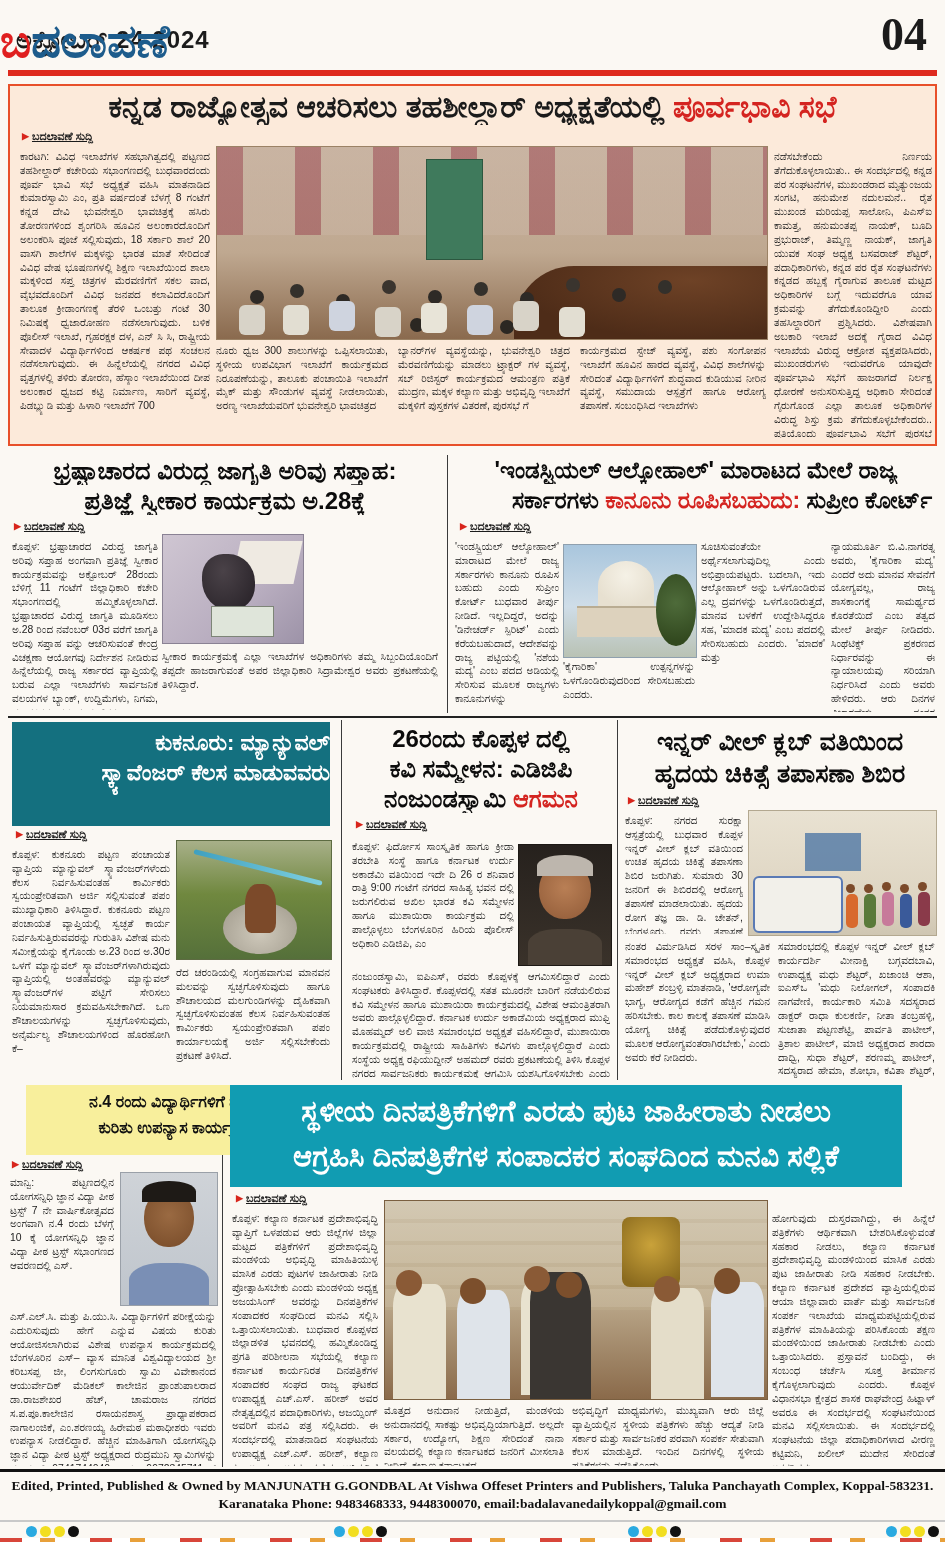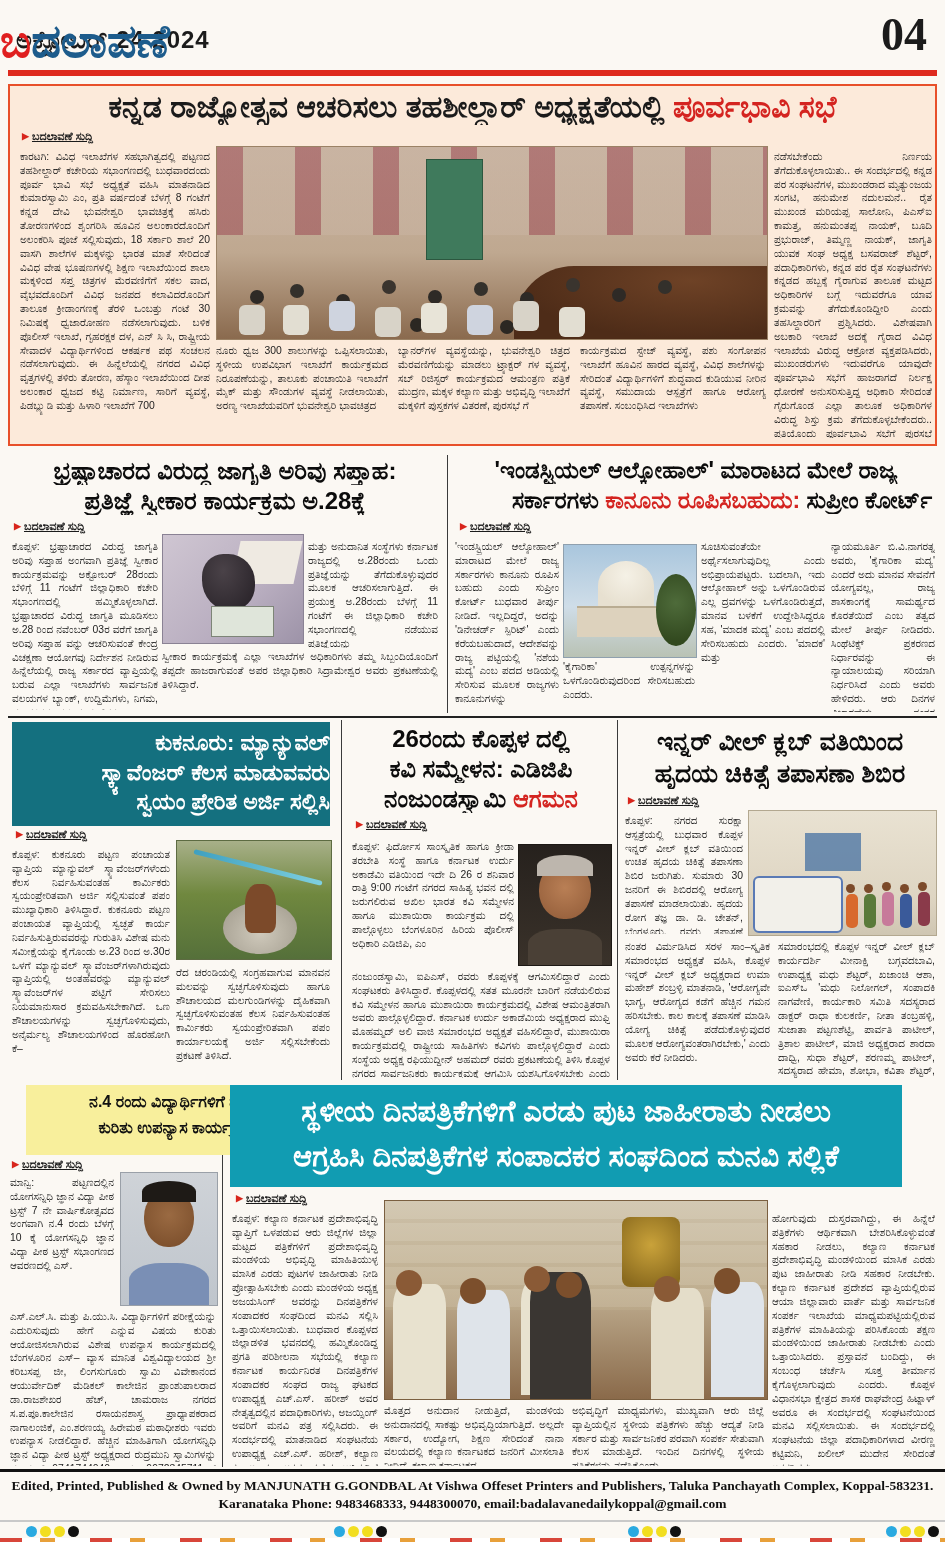--- a/index.html
+++ b/index.html
@@ -79,21 +79,20 @@
   <div class="abs byline" style="left:14px;top:520px;">
     <span class="tri">▶</span>
     <span class="bl-text">ಬದಲಾವಣೆ ಸುದ್ದಿ</span>
   </div>
   <div class="col" style="left:12px;top:540px;width:146px;height:170px;">ಕೊಪ್ಪಳ: ಭ್ರಷ್ಟಾಚಾರದ ವಿರುದ್ಧ ಜಾಗೃತಿ ಅರಿವು ಸಪ್ತಾಹ ಅಂಗವಾಗಿ ಪ್ರತಿಜ್ಞೆ ಸ್ವೀಕಾರ ಕಾರ್ಯಕ್ರಮವನ್ನು ಅಕ್ಟೋಬರ್ 28ರಂದು ಬೆಳಿಗ್ಗೆ 11 ಗಂಟೆಗೆ ಜಿಲ್ಲಾಧಿಕಾರಿ ಕಚೇರಿ ಸಭಾಂಗಣದಲ್ಲಿ ಹಮ್ಮಿಕೊಳ್ಳಲಾಗಿದೆ. ಭ್ರಷ್ಟಾಚಾರದ ವಿರುದ್ಧ ಜಾಗೃತಿ ಮೂಡಿಸಲು ಅ.28 ರಿಂದ ನವೆಂಬರ್ 03ರ ವರೆಗೆ ಜಾಗೃತಿ ಅರಿವು ಸಪ್ತಾಹ ವನ್ನು ಆಚರಿಸುವಂತೆ ಕೇಂದ್ರ ವಿಚಕ್ಷಣಾ ಆಯೋಗವು ನಿರ್ದೇಶನ ನೀಡಿರುವ ಹಿನ್ನೆಲೆಯಲ್ಲಿ ರಾಜ್ಯ ಸರ್ಕಾರದ ವ್ಯಾಪ್ತಿಯಲ್ಲಿ ಬರುವ ಎಲ್ಲಾ ಇಲಾಖೆಗಳು ಸಾರ್ವಜನಿಕ ವಲಯಗಳ ಬ್ಯಾಂಕ್, ಉದ್ದಿಮೆಗಳು, ನಿಗಮ, ಮಂಡಳಿಗಳು, ಸ್ಥಳೀಯ ಸಂಸ್ಥೆಗಳು</div>
   <div class="photo" style="left:162px;top:534px;width:140px;height:108px;background:linear-gradient(135deg,#cfc6d2 0%,#b9aec0 60%,#9d93a8 100%);border:1px solid #8a8294;">
     <div style="position:absolute;right:4%;top:6%;width:44%;height:40%;background:#efeae2;transform:skewX(-12deg);"></div>
     <div style="position:absolute;left:28%;top:18%;width:38%;height:52%;background:radial-gradient(ellipse at 40% 30%,#4a4248 0%,#2c262c 80%);border-radius:40% 50% 45% 55%;"></div>
     <div style="position:absolute;left:34%;bottom:6%;width:44%;height:26%;background:#dfe5da;border:1px solid #7d8577;"></div>
   </div>
-  <div class="col" style="left:308px;top:540px;width:130px;height:108px;">ಮತ್ತು ಅನುದಾನಿತ ಸಂಸ್ಥೆಗಳು ಕರ್ನಾಟಕ ರಾಜ್ಯದಲ್ಲಿ ಅ.28ರಂದು ಒಂದು ಪ್ರತಿಜ್ಞೆಯನ್ನು ತೆಗೆದುಕೊಳ್ಳುವುದರ ಮೂಲಕ ಆಚರಿಸಲಾಗುತ್ತಿದೆ. ಈ ಪ್ರಯುಕ್ತ ಅ.28ರಂದು ಬೆಳಗ್ಗೆ 11 ಗಂಟೆಗೆ ಈ ಜಿಲ್ಲಾಧಿಕಾರಿ ಕಚೇರಿ ಸಭಾಂಗಣದಲ್ಲಿ ನಡೆಯುವ ಪ್ರತಿಜ್ಞೆಯನ್ನು</div>
   <div class="col" style="left:162px;top:650px;width:276px;height:60px;">ಸ್ವೀಕಾರ ಕಾರ್ಯಕ್ರಮಕ್ಕೆ ಎಲ್ಲಾ ಇಲಾಖೆಗಳ ಅಧಿಕಾರಿಗಳು ತಮ್ಮ ಸಿಬ್ಬಂದಿಯೊಂದಿಗೆ ತಪ್ಪದೇ ಹಾಜರಾಗುವಂತೆ ಅಪರ ಜಿಲ್ಲಾಧಿಕಾರಿ ಸಿದ್ರಾಮೇಶ್ವರ ಅವರು ಪ್ರಕಟಣೆಯಲ್ಲಿ ತಿಳಿಸಿದ್ದಾರೆ.</div>
 
   <div class="h2line" style="left:455px;top:456px;width:482px;font-size:23px;">'ಇಂಡಸ್ಟ್ರಿಯಲ್ ಆಲ್ಕೋಹಾಲ್' ಮಾರಾಟದ ಮೇಲೆ ರಾಜ್ಯ</div>
   <div class="h2line" style="left:481px;top:486px;width:482px;font-size:23px;"><span>ಸರ್ಕಾರಗಳು </span><span class="hl-red">ಕಾನೂನು ರೂಪಿಸಬಹುದು:</span><span> ಸುಪ್ರೀಂ ಕೋರ್ಟ್</span></div>
   <div class="abs byline" style="left:460px;top:520px;">
     <span class="tri">▶</span>
     <span class="bl-text">ಬದಲಾವಣೆ ಸುದ್ದಿ</span>
   </div>
   <div class="col" style="left:455px;top:540px;width:104px;height:172px;">'ಇಂಡಸ್ಟ್ರಿಯಲ್ ಆಲ್ಕೋಹಾಲ್' ಮಾರಾಟದ ಮೇಲೆ ರಾಜ್ಯ ಸರ್ಕಾರಗಳು ಕಾನೂನು ರೂಪಿಸ ಬಹುದು ಎಂದು ಸುಪ್ರೀಂ ಕೋರ್ಟ್ ಬುಧವಾರ ತೀರ್ಪು ನೀಡಿದೆ. ಇಲ್ಲದಿದ್ದರೆ, ಅದನ್ನು 'ಡಿನೇಚರ್ಡ್ ಸ್ಪಿರಿಟ್' ಎಂದು ಕರೆಯಬಹುದಾದೆ, ಆದೇಶವನ್ನು ರಾಜ್ಯ ಪಟ್ಟಿಯಲ್ಲಿ 'ನಶೆಯ ಮದ್ಯ' ಎಂಬ ಪದದ ಅಡಿಯಲ್ಲಿ ಸೇರಿಸುವ ಮೂಲಕ ರಾಜ್ಯಗಳು ಕಾನೂನುಗಳನ್ನು</div>
   <div class="photo" style="left:563px;top:544px;width:132px;height:112px;background:linear-gradient(180deg,#a9c6dd 0%,#cfdde8 55%,#b9c2b4 100%);border:1px solid #8fa0ae;">
@@ -106,21 +105,20 @@
   <div class="col" style="left:831px;top:540px;width:104px;height:172px;">ನ್ಯಾಯಮೂರ್ತಿ ಬಿ.ವಿ.ನಾಗರತ್ನ ಅವರು, 'ಕೈಗಾರಿಕಾ ಮದ್ಯ' ಎಂದರೆ ಅದು ಮಾನವ ಸೇವನೆಗೆ ಯೋಗ್ಯವಲ್ಲ, ರಾಜ್ಯ ಶಾಸಕಾಂಗಕ್ಕೆ ಸಾಮರ್ಥ್ಯದ ಕೊರತೆಯಿದೆ ಎಂಬ ತತ್ವದ ಮೇಲೆ ತೀರ್ಪು ನೀಡಿದರು. ಸಿಂಥೆಟಿಕ್ಸ್ ಪ್ರಕರಣದ ನಿರ್ಧಾರವನ್ನು ಈ ನ್ಯಾಯಾಲಯವು ಸರಿಯಾಗಿ ನಿರ್ಧರಿಸಿದೆ ಎಂದು ಅವರು ಹೇಳಿದರು. ಆರು ದಿನಗಳ ವಿಚಾರಣೆಯ ನಂತರ ಏಪ್ರಿಲ್‌ನಲ್ಲಿ ತೀರ್ಪನ್ನು ಕಾಯ್ದಿರಿಸಲಾಗಿತ್ತು. 'ಕೈಗಾರಿಕಾ ಮದ್ಯ'ವನ್ನು ನಿಯಂತ್ರಿಸುವ ಅಧಿಕಾರ ಕೇಂದ್ರಕ್ಕೆ ಹೋದರೆ, 'ಕೈಗಾರಿಕಾ ಮದ್ಯ'ದ</div>
 
   <div class="hline" style="left:8px;top:716px;width:929px;"></div>
 
   <div class="vline" style="left:341px;top:720px;height:360px;"></div>
   <div class="vline" style="left:617px;top:720px;height:360px;"></div>
 
   <div class="tealbox" style="left:12px;top:722px;width:318px;height:98px;font-size:22px;line-height:1.35;padding-top:6px;">
     <div>ಕುಕನೂರು: ಮ್ಯಾನ್ಯುವಲ್</div>
     <div>ಸ್ಕ್ಯಾವೆಂಜರ್ ಕೆಲಸ ಮಾಡುವವರು</div>
-    <div>ಸ್ವಯಂ ಪ್ರೇರಿತ ಅರ್ಜಿ ಸಲ್ಲಿಸಿ</div>
   </div>
   <div class="abs byline" style="left:16px;top:828px;">
     <span class="tri">▶</span>
     <span class="bl-text">ಬದಲಾವಣೆ ಸುದ್ದಿ</span>
   </div>
   <div class="col" style="left:12px;top:848px;width:158px;height:228px;">ಕೊಪ್ಪಳ: ಕುಕನೂರು ಪಟ್ಟಣ ಪಂಚಾಯತ ವ್ಯಾಪ್ತಿಯ ಮ್ಯಾನ್ಯುವಲ್ ಸ್ಕ್ಯಾವೆಂಜರ್‌ಗಳೆಂದು ಕೆಲಸ ನಿರ್ವಹಿಸುವಂತಹ ಕಾರ್ಮಿಕರು ಸ್ವಯಂಪ್ರೇರಿತವಾಗಿ ಅರ್ಜಿ ಸಲ್ಲಿಸುವಂತೆ ಪಪಂ ಮುಖ್ಯಾಧಿಕಾರಿ ತಿಳಿಸಿದ್ದಾರೆ. ಕುಕನೂರು ಪಟ್ಟಣ ಪಂಚಾಯತ ವ್ಯಾಪ್ತಿಯಲ್ಲಿ ಸ್ವಚ್ಛತೆ ಕಾರ್ಯ ನಿರ್ವಹಿಸುತ್ತಿರುವವರನ್ನು ಗುರುತಿಸಿ ವಿಶೇಷ ಮನು ಸಮೀಕ್ಷೆಯನ್ನು ಕೈಗೊಂಡು ಅ.23 ರಿಂದ ಅ.30ರ ಒಳಗೆ ಮ್ಯಾನ್ಯುವಲ್ ಸ್ಕ್ಯಾವೆಂಜರ್‌ಗಳಾಗಿರುವುದು ವ್ಯಾಪ್ತಿಯಲ್ಲಿ ಅಂತಹವರನ್ನು ಮ್ಯಾನ್ಯುವಲ್ ಸ್ಕ್ಯಾವೆಂಜರ್‌ಗಳ ಪಟ್ಟಿಗೆ ಸೇರಿಸಲು ನಿಯಮಾನುಸಾರ ಕ್ರಮವಹಿಸಬೇಕಾಗಿದೆ. ಒಣ ಶೌಚಾಲಯಗಳನ್ನು ಸ್ವಚ್ಛಗೊಳಿಸುವುದು, ಅನೈರ್ಮಲ್ಯ ಶೌಚಾಲಯಗಳಿಂದ ಹೊರಹೋಗಿ ಕೆ–</div>
   <div class="photo" style="left:176px;top:840px;width:154px;height:118px;background:linear-gradient(180deg,#a8b089 0%,#70883f 45%,#55703a 100%);border:1px solid #5d6b42;">
     <div style="position:absolute;left:30%;bottom:4%;width:48%;height:44%;background:radial-gradient(ellipse at 50% 60%,#cfc9bb 0%,#a8a294 80%);border-radius:50%;"></div>
     <div style="position:absolute;left:44%;bottom:22%;width:20%;height:42%;background:#7c4a2a;border-radius:40% 40% 20% 20%;"></div>
     <div style="position:absolute;left:10%;top:20%;width:86%;height:5px;background:linear-gradient(90deg,#3fa0c0,#7fd0e0);transform:rotate(14deg);border-radius:3px;"></div>

